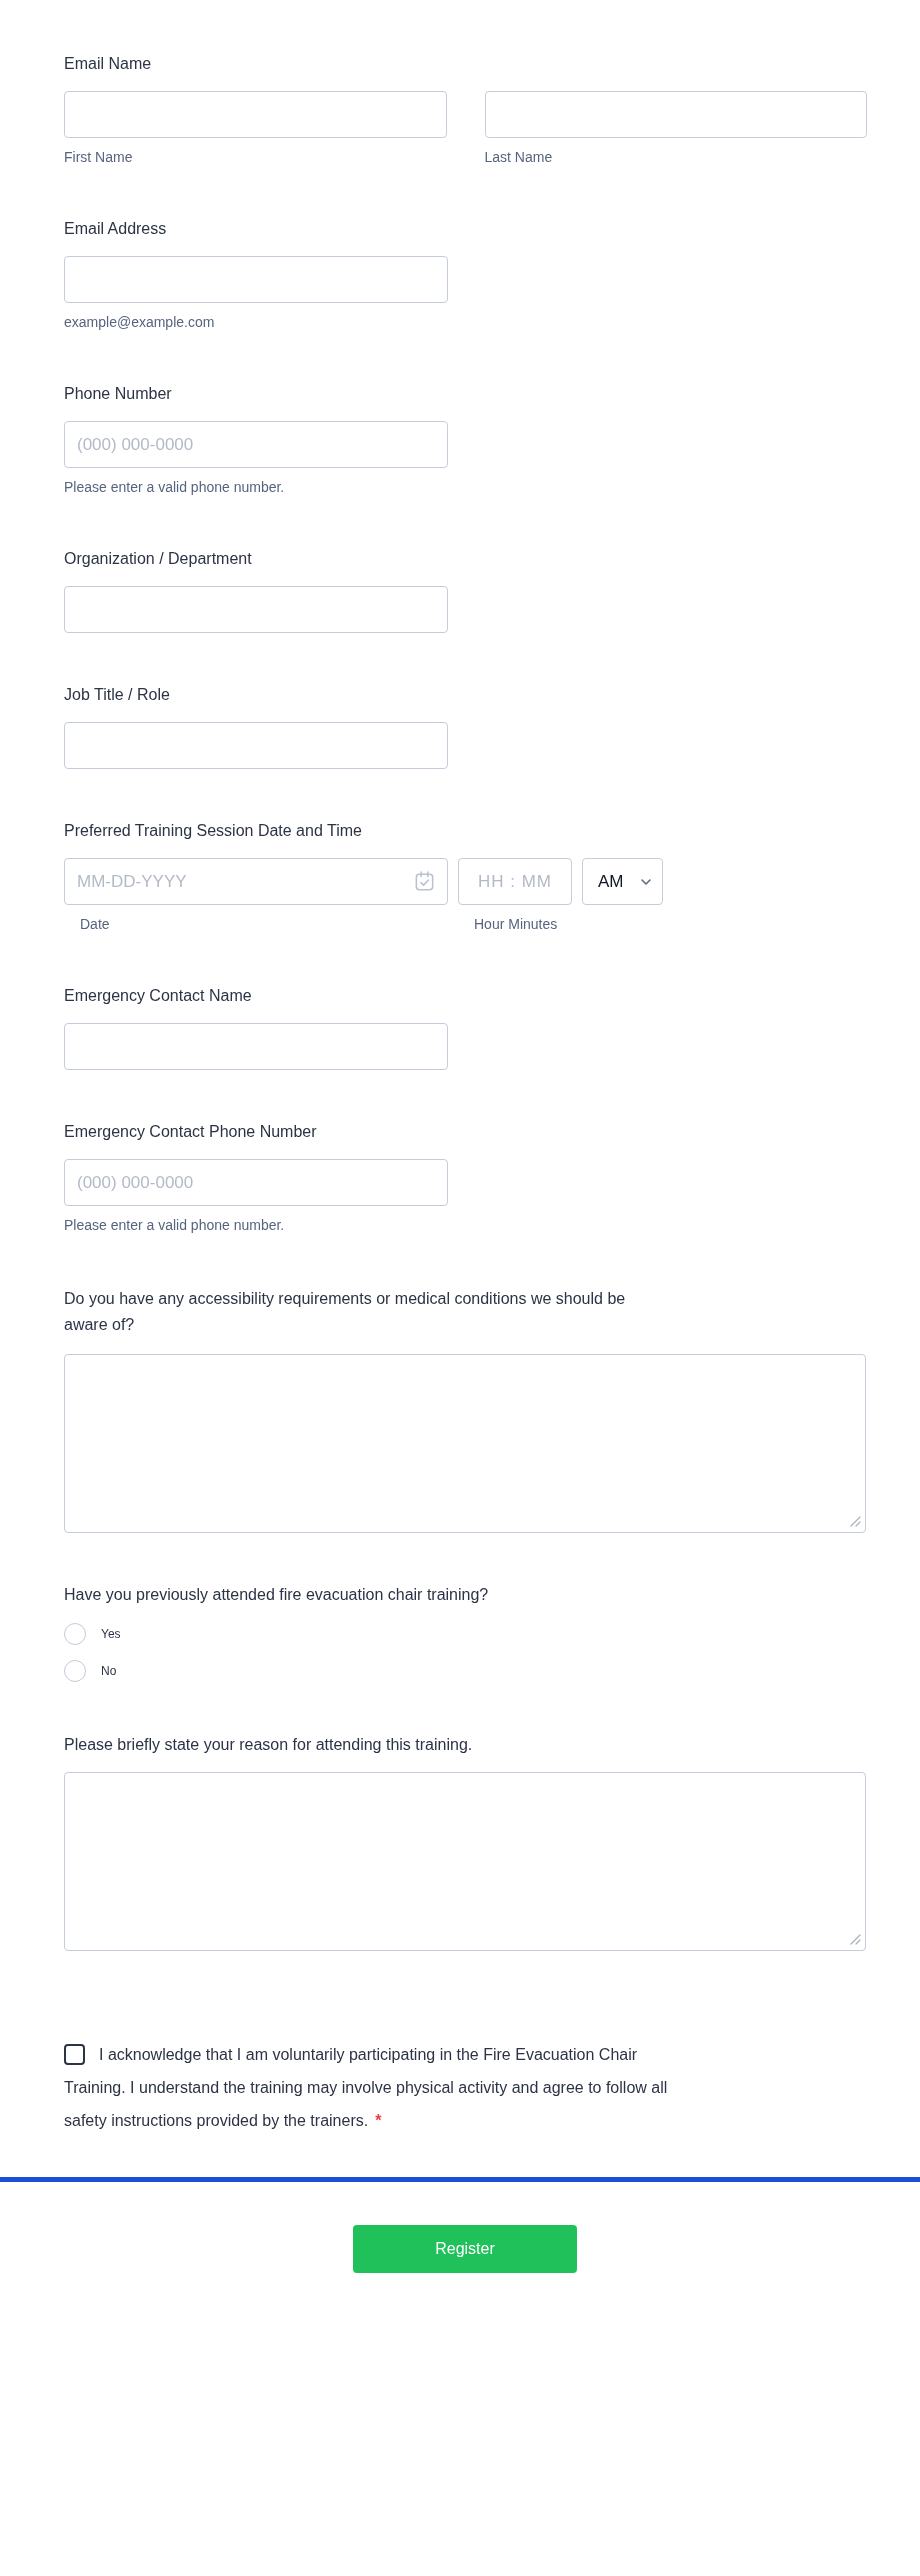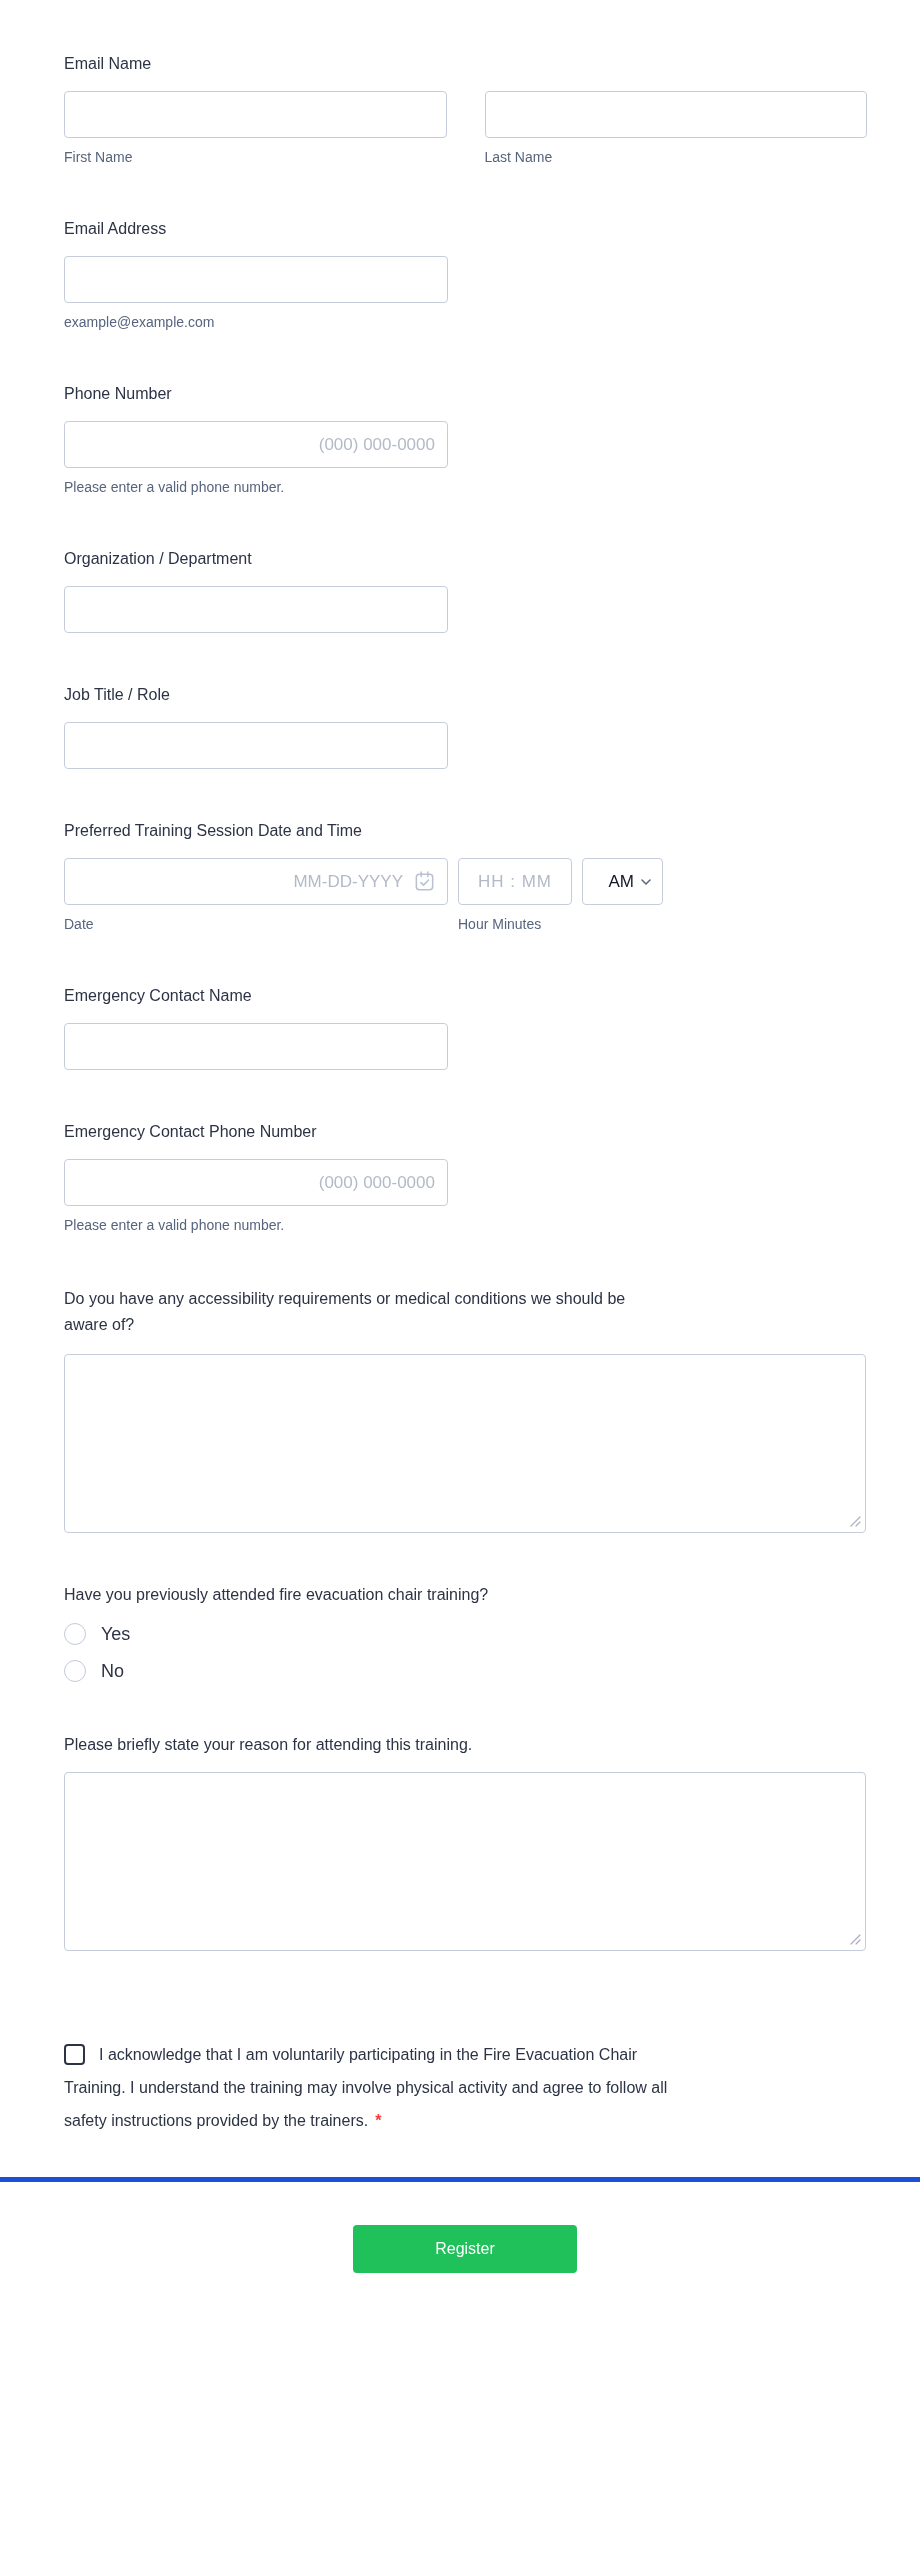--- a/index.html
+++ b/index.html
@@ -25,21 +25,20 @@
   .q-label {
     display:block; font-size:16px; font-weight:500; line-height:22px;
     color:#2c3345; margin-bottom:16px;
   }
   .q-label.wrap-a { max-width:604px; line-height:26px; }
 
   .input, .textarea, .ampm-select {
     border:1px solid #c6cdda; border-radius:4px; background:#fff;
     font-family:"Liberation Sans", sans-serif; font-size:16px; color:#2c3345;
     outline:none;
-    text-align:right;
   }
   .input { height:47px; padding:0 12px; width:384px; display:block; }
   .input::placeholder { color:#b3bac7; font-size:17px; }
   .sublabel { margin-top:9px; font-size:14px; line-height:20px; color:#57647e; }
 
   .name-row { display:flex; gap:38px; }
   .name-row .col { flex:1; }
   .name-row .input { width:100%; }
 
   
@@ -52,37 +51,37 @@
   }
   .time-input { width:114px; text-align:center; }
   .time-input::placeholder { letter-spacing:1px; }
   .ampm-wrap { position:relative; width:81px; }
   .ampm-select {
     -webkit-appearance:none; appearance:none;
     width:81px; height:47px; padding:0 28px 0 15px;
     font-size:17px; font-weight:500; color:#111827; cursor:pointer;
   }
   .chevron-down-icon { position:absolute; right:9px; top:16px; width:16px; height:16px; pointer-events:none; }
-  .session-sublabels { display:flex; margin-top:9px; }
+  .session-sublabels { display:flex; margin-top:9px;margin-left:16px; }
   .session-sublabels .s1 { width:394px; }
   .session-sublabels .sublabel { margin-top:0; }
 
   
   .textarea-wrap { position:relative; width:802px; }
   .textarea { width:802px; height:179px; resize:none; padding:10px 12px; line-height:24px; display:block; }
   .resize-handle-icon { position:absolute; right:5px; bottom:6px; width:11px; height:11px; cursor:nwse-resize; }
 
   
   .radio-group .q-label { margin-bottom:16px; }
   .radio-row { display:flex; align-items:center; gap:15px; margin-bottom:13px; height:24px; }
   .radio-circle {
     width:22px; height:22px; border:1px solid #c3cad8; border-radius:50%;
     background:#fff; flex:0 0 auto; cursor:pointer;
   }
-  .radio-label { font-size:18px; color:#2c3345; cursor:pointer; }
+  .radio-label { font-size:12px; color:#2c3345; cursor:pointer; }
 
   
   .ack { margin-top:87px; margin-bottom:0; max-width:614px; }
   .ack-text { font-size:16px; line-height:33px; color:#2c3345; }
   .checkbox-box {
     float:left; width:21px; height:21px; border:2px solid #2c3345; border-radius:4px;
     margin:6px 14px 0 0; background:#fff; cursor:pointer;
   }
   .required-asterisk { color:#f23a3c; font-weight:700; margin-left:7px; }
 

